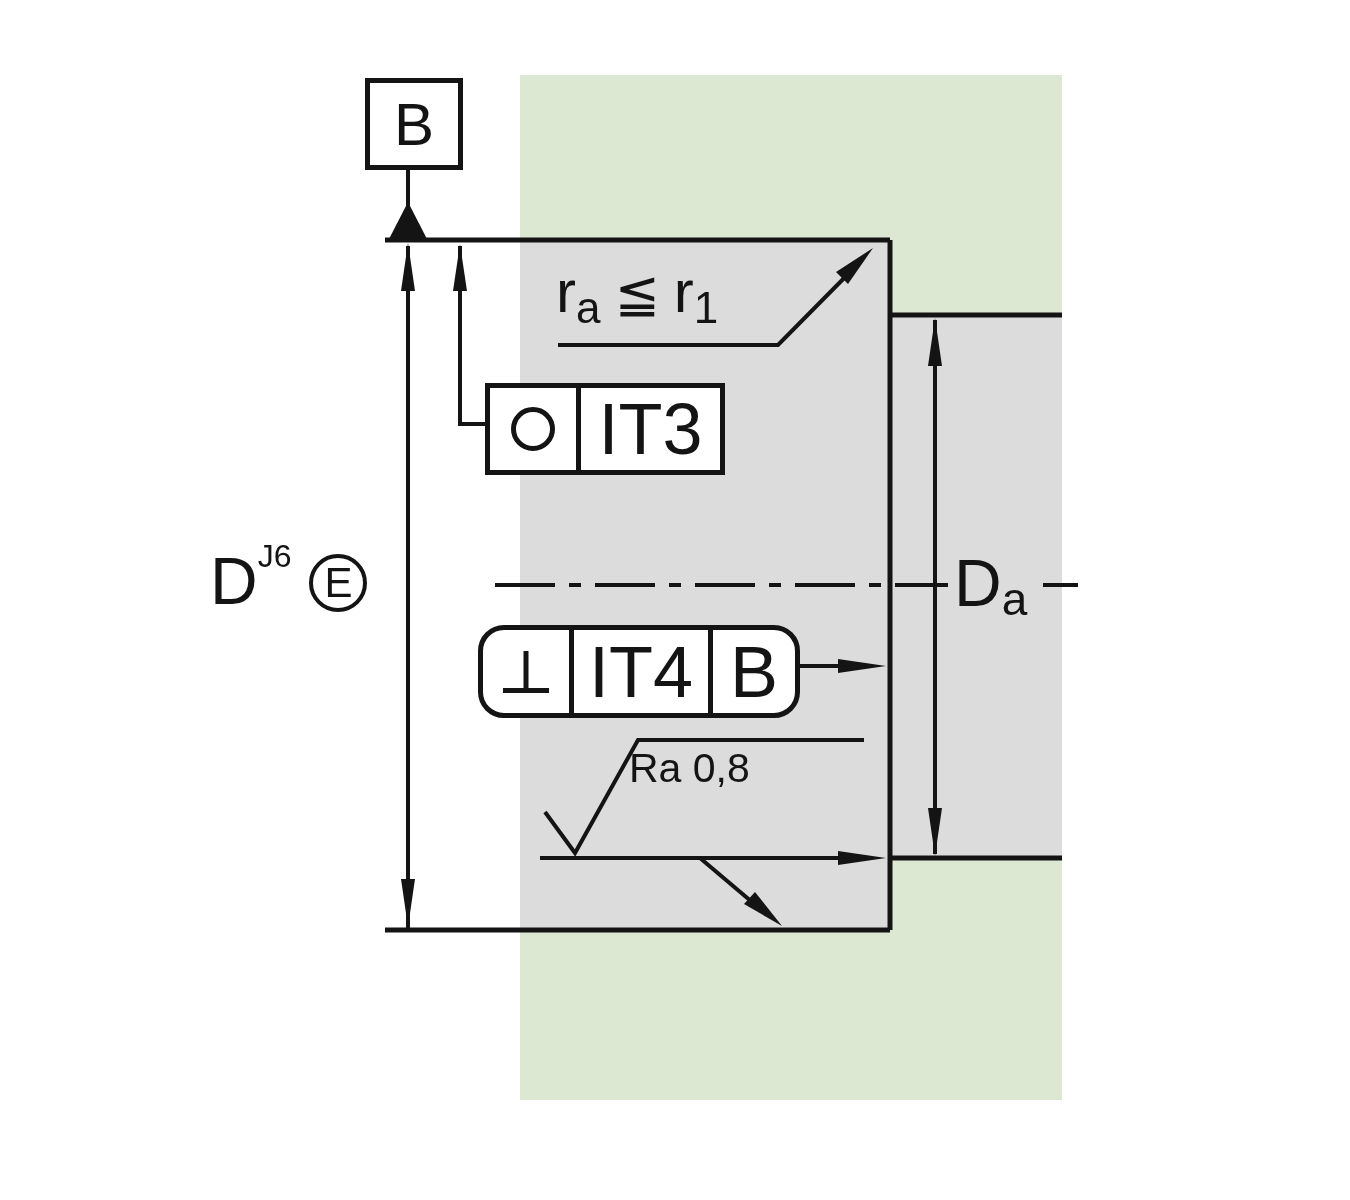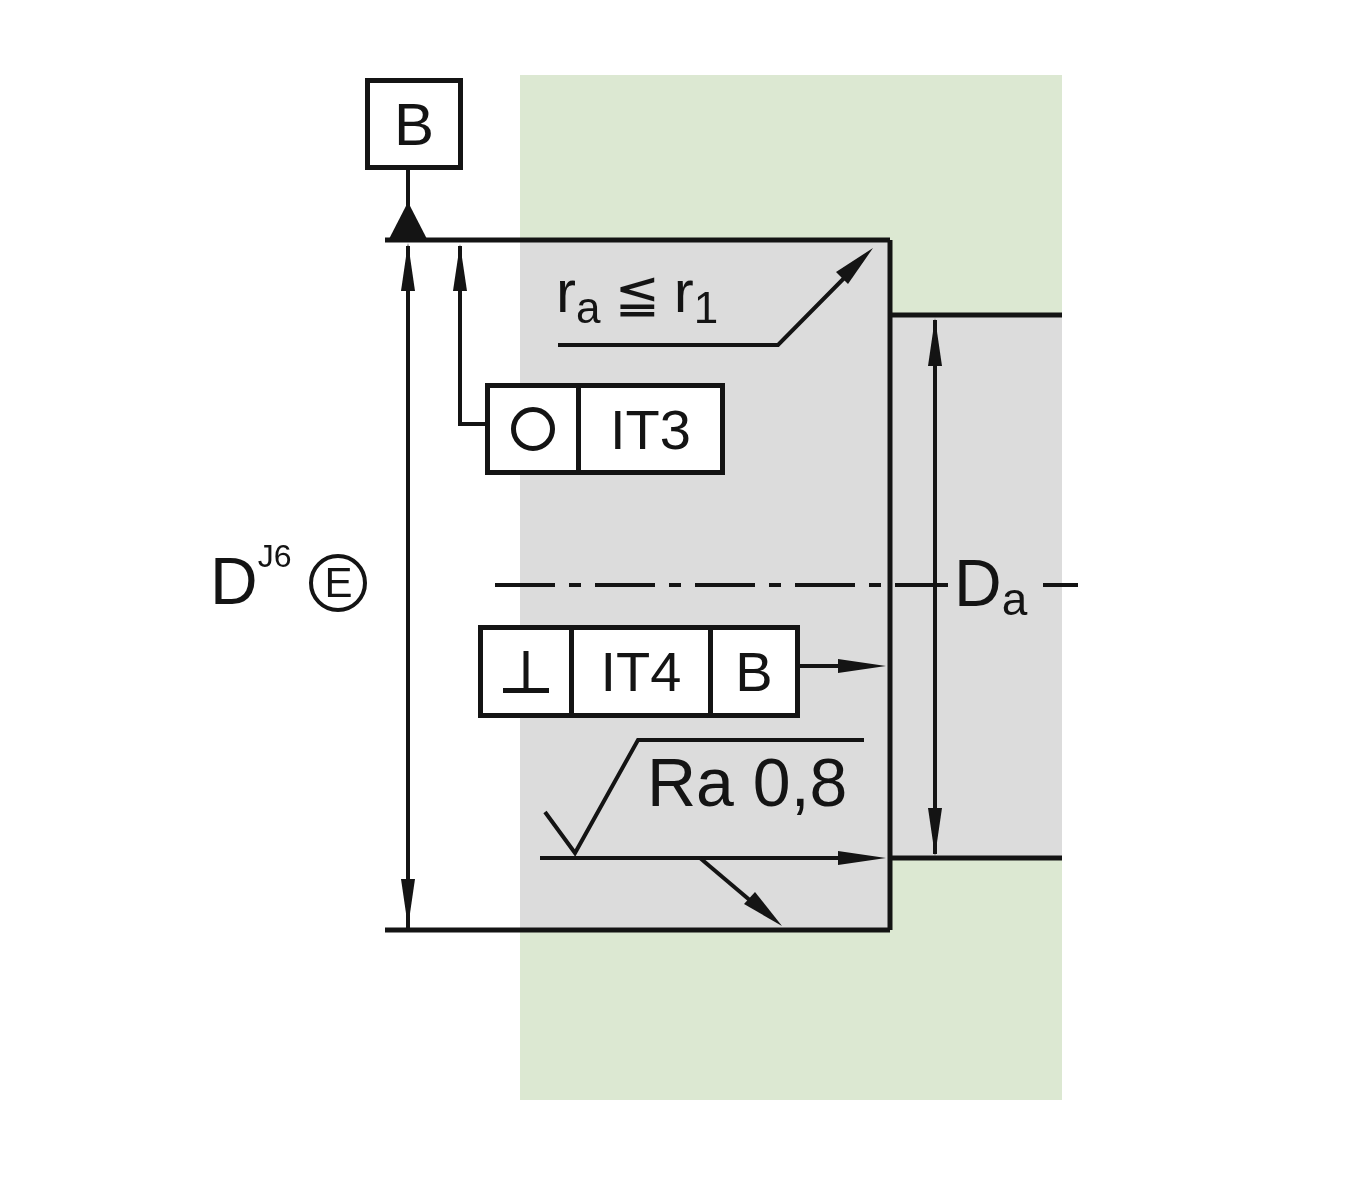--- a/index.html
+++ b/index.html
@@ -29,46 +29,46 @@
     font-size: 60px;
   }
 
   
   .frame {
     border: 5px solid #141414; background: #ffffff;
     display: flex; align-items: stretch;
   }
   .frame .cell {
     display: flex; align-items: center; justify-content: center;
-    font-size: 56px;
+    font-size: 72px;
   }
   .frame .cell + .cell { border-left: 5px solid #141414; }
   .roundness-frame { left: 485px; top: 383px; width: 230px; height: 82px; }
   .roundness-frame .sym-cell { width: 86px; }
   .roundness-frame .val-cell { flex: 1; }
-  .perp-frame { left: 478px; top: 625px; width: 312px; height: 83px; }
+  .perp-frame { left: 478px; top: 625px; width: 312px; height: 83px; border-radius: 26px; }
   .perp-frame .sym-cell { width: 86px; }
   .perp-frame .val-cell { width: 134px; }
   .perp-frame .datum-cell { flex: 1; }
 
   .circle-icon {
     width: 44px; height: 44px; border: 5px solid #141414; border-radius: 50%;
     box-sizing: border-box;
   }
   .perp-icon { position: relative; width: 46px; height: 42px; }
   .perp-icon .stem { position: absolute; left: 50%; top: 0; width: 5px; height: 100%; transform: translateX(-50%); background: #141414; }
   .perp-icon .base { position: absolute; left: 0; bottom: 0; width: 100%; height: 5px; background: #141414; }
 
   
   .edge-note { left: 556px; top: 262px; display: flex; align-items: flex-start; white-space: nowrap; }
   .edge-note .base { font-size: 60px; line-height: 1; }
   .edge-note .sub { font-size: 44px; line-height: 1; transform: translateY(24px); }
   .edge-note .op { font-size: 54px; line-height: 1; margin: 0 14px; transform: translateY(4px); }
 
-  .surface-value { left: 647px; top: 748px; font-size: 68px; line-height: 1; white-space: nowrap; }
+  .surface-value { left: 629px; top: 748px; font-size: 41px; line-height: 1; white-space: nowrap; }
 
   .bore-label { left: 210px; top: 548px; display: flex; align-items: flex-start; white-space: nowrap; }
   .bore-label .letter { font-size: 66px; line-height: 1; }
   .bore-label .fit { font-size: 32px; line-height: 1; transform: translateY(-8px); }
   .envelope-circle {
     margin-left: 18px; margin-top: 6px;
     width: 58px; height: 58px; border: 4px solid #141414; border-radius: 50%;
     box-sizing: border-box;
     display: flex; align-items: center; justify-content: center;
     font-size: 42px;

